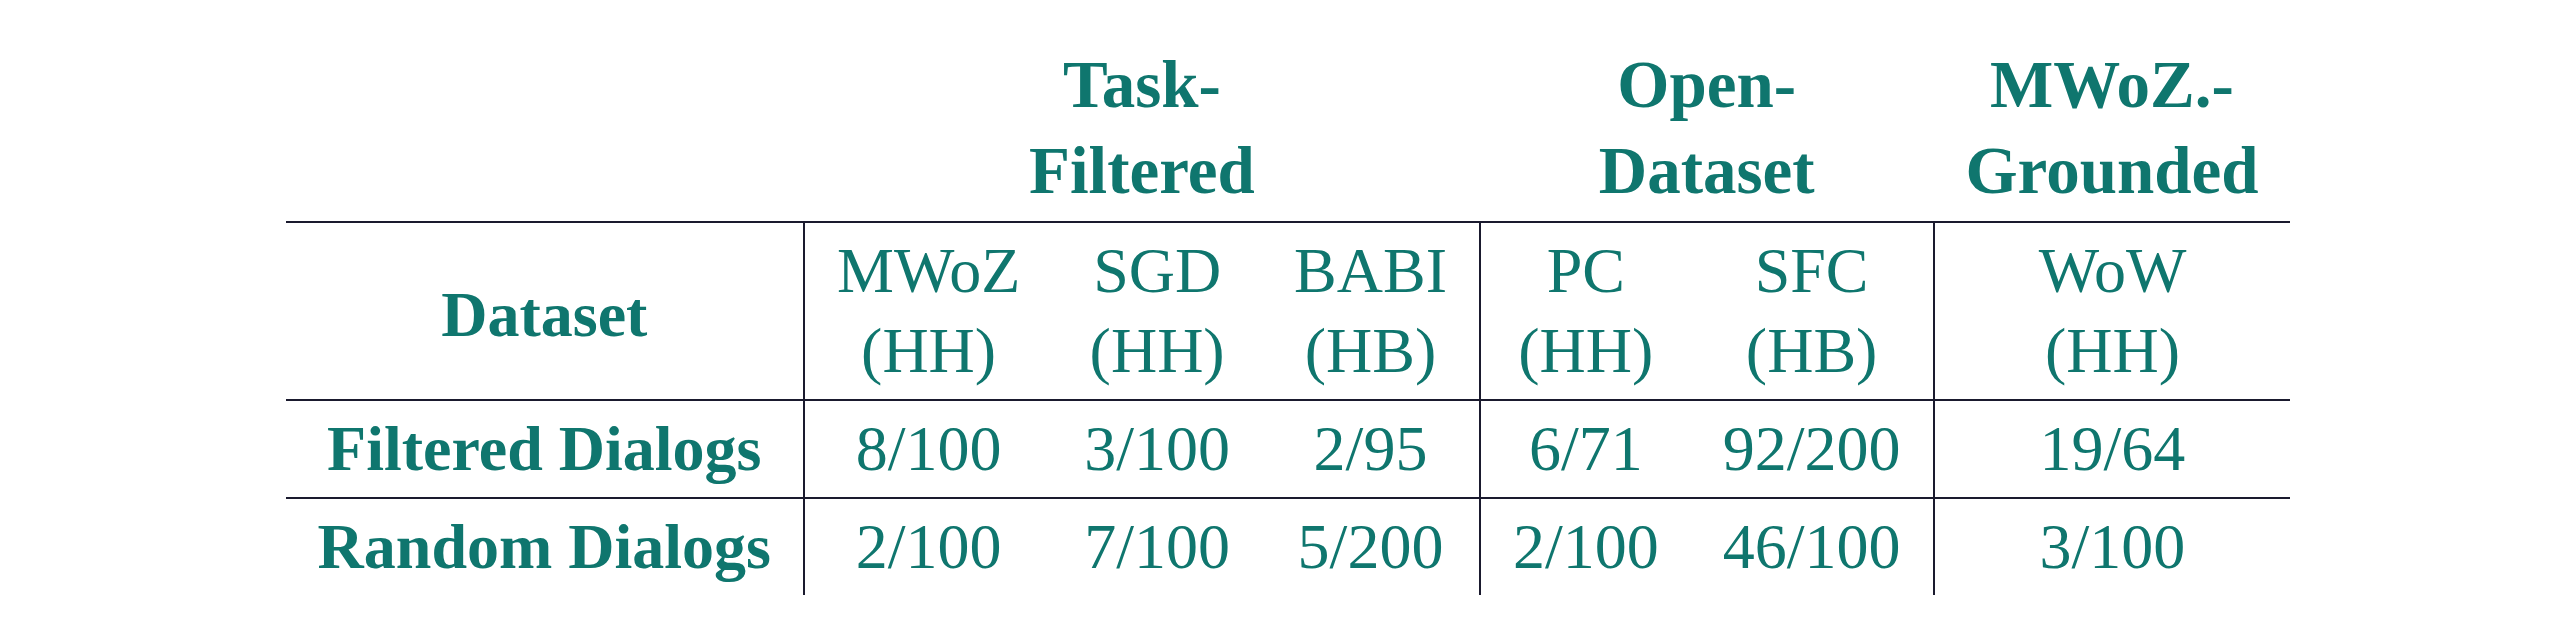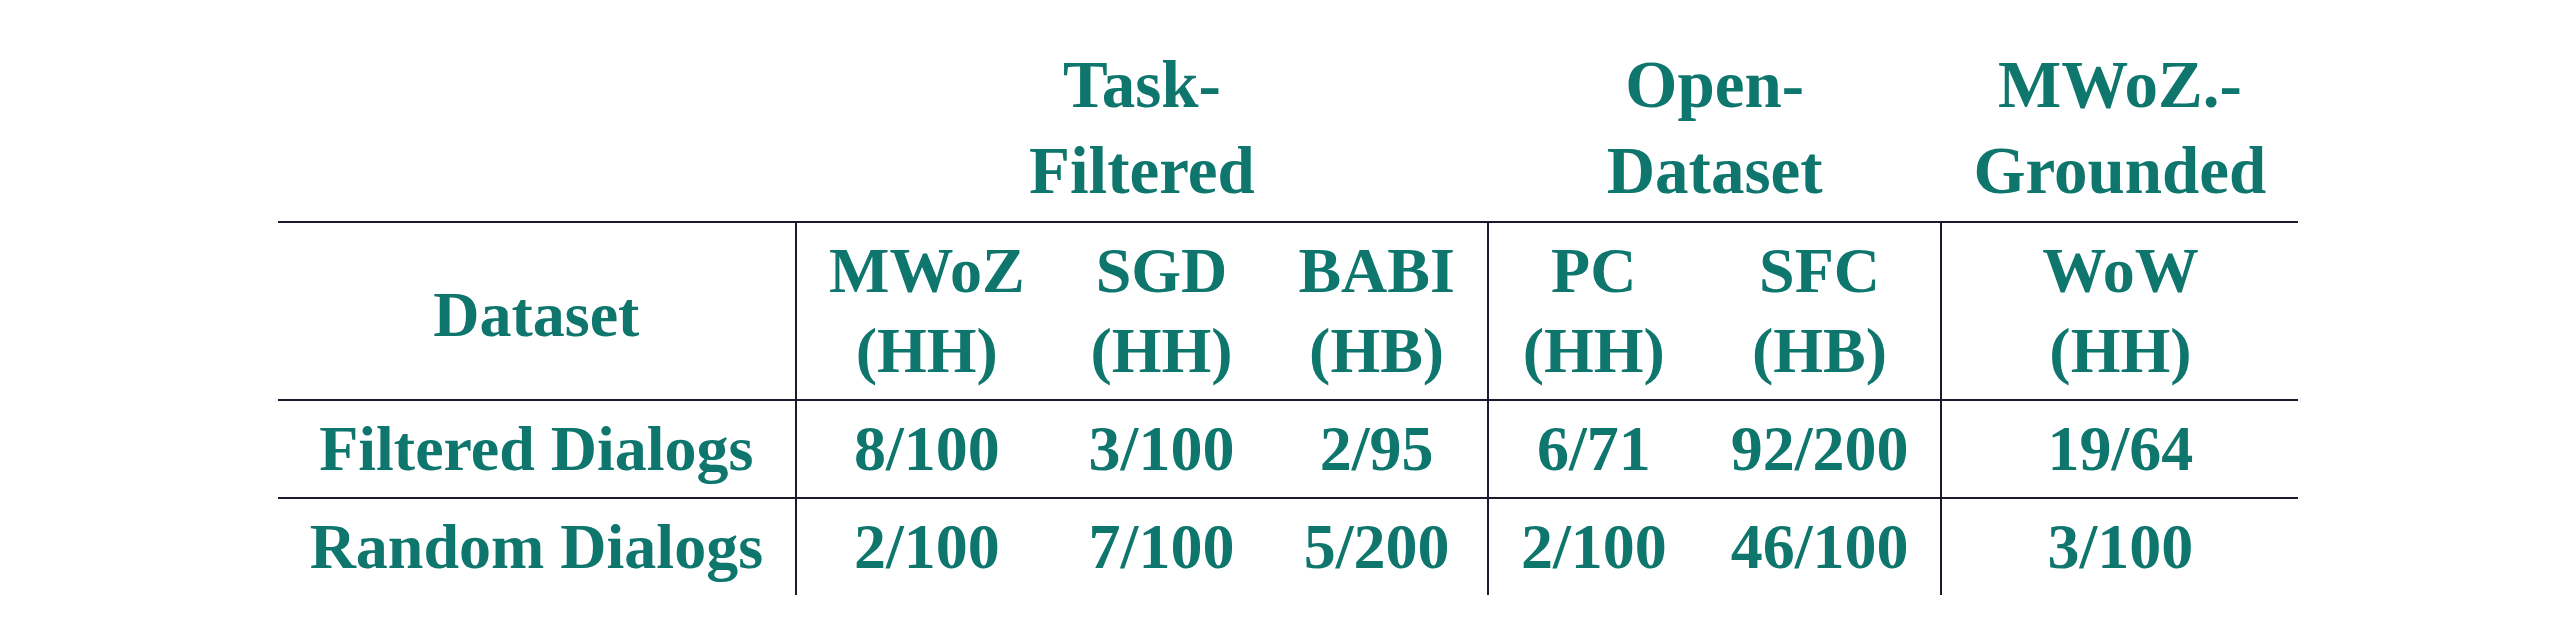--- a/index.html
+++ b/index.html
@@ -17,21 +17,21 @@
       height: 632px;
     }
     table {
       border-collapse: collapse;
       font-size: 64px;
       color: #0f766e;
     }
     td, th {
       padding: 5.4px 32px;
       text-align: center;
-      font-weight: bold;
+      font-weight: normal;
       line-height: 1.25;
     }
     .header-group {
       font-weight: bold;
       font-size: 67px;
     }
     .row-label {
       font-weight: bold;
       text-align: center;
     }

